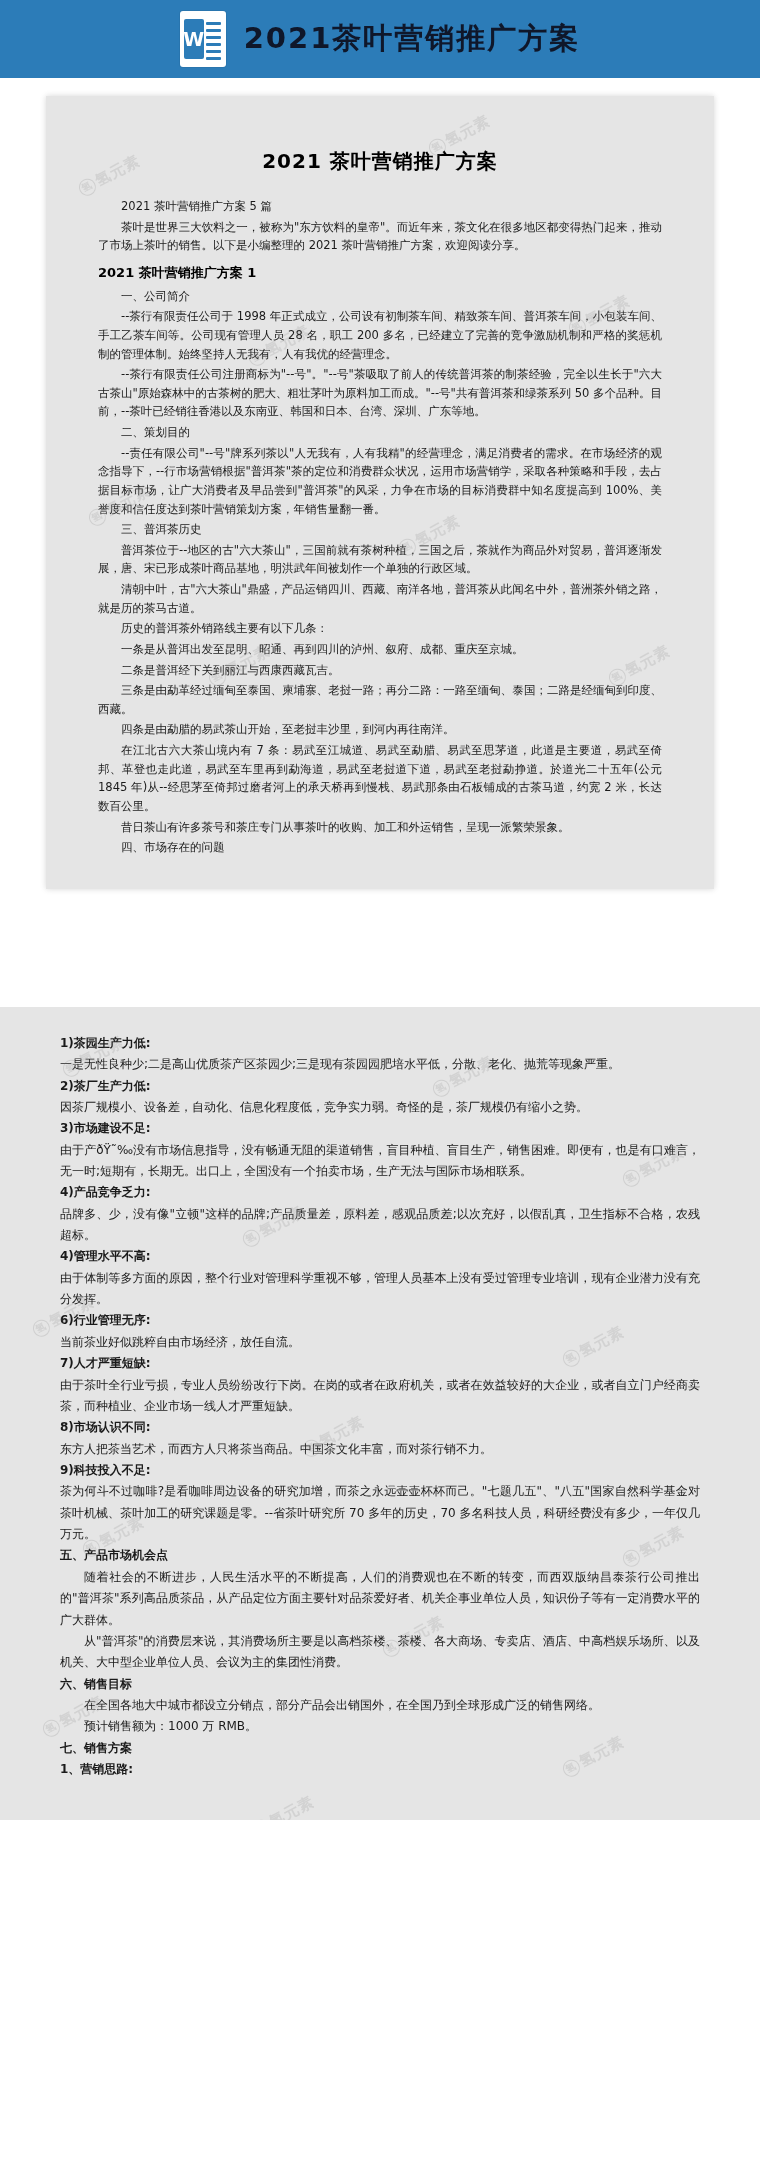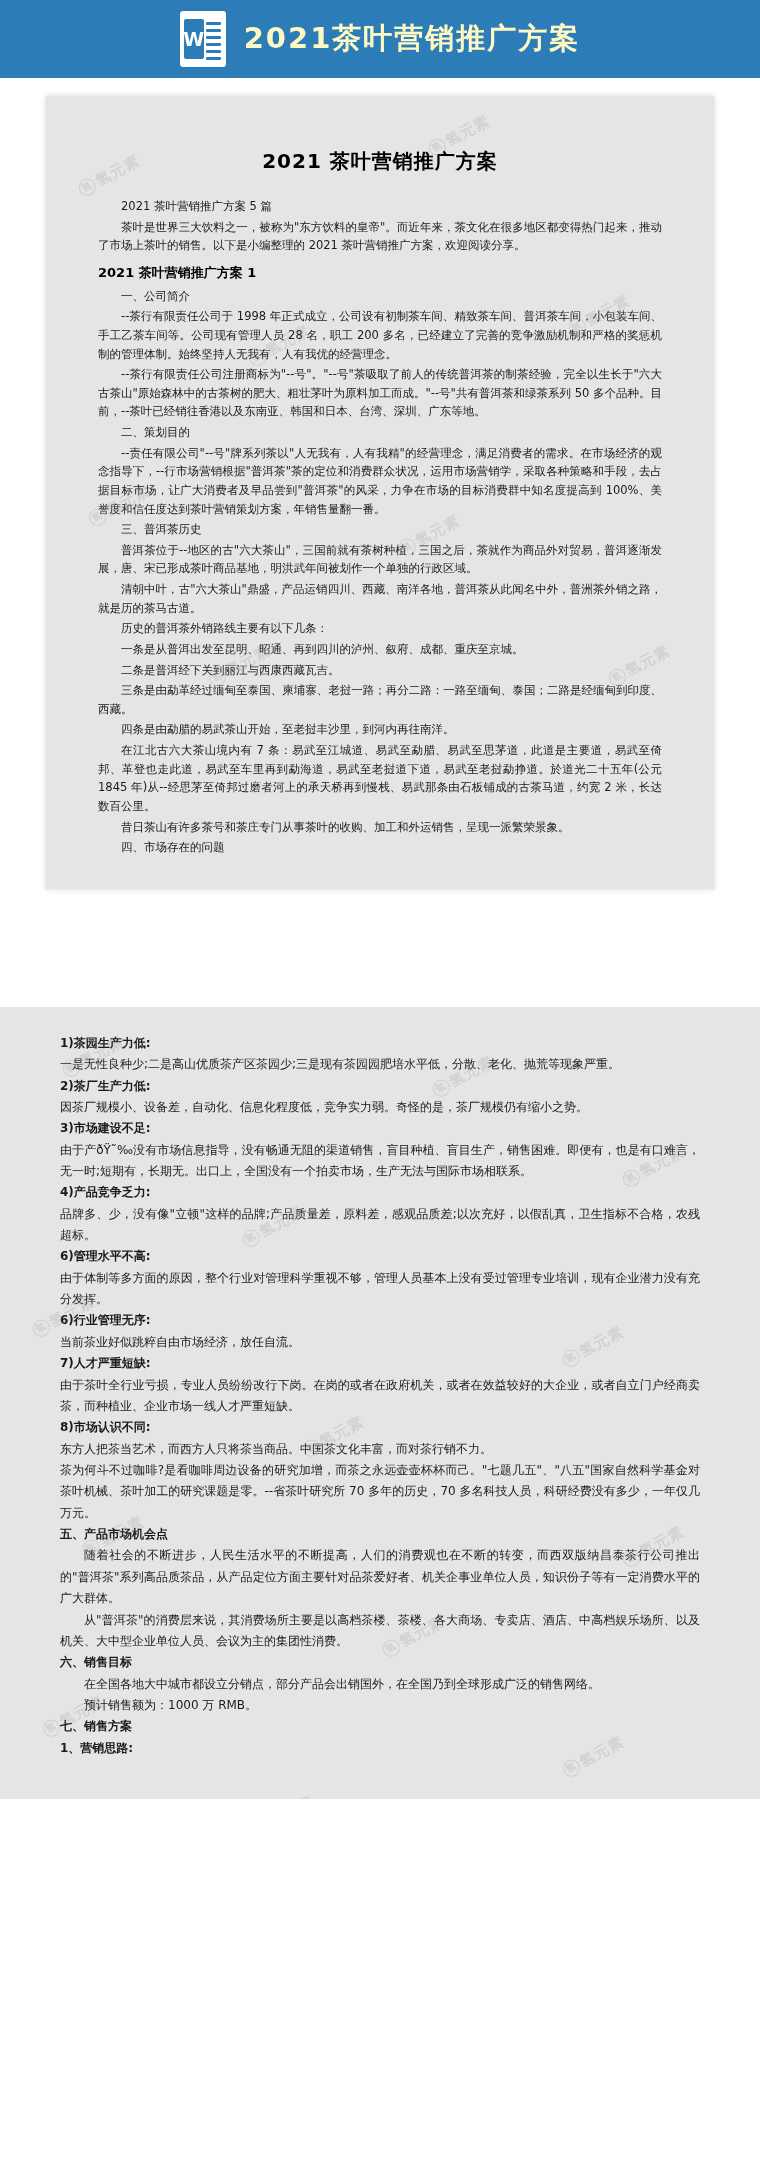--- a/index.html
+++ b/index.html
@@ -26,21 +26,21 @@
     background:#2c7cb8;color:#fff;font-weight:bold;font-size:19px;
     display:flex;align-items:center;justify-content:center;border-radius:2px;
   }
   .word-logo .lines{
     position:absolute;right:5px;top:11px;width:15px;height:34px;
   }
   .word-logo .lines i{
     display:block;height:3px;background:#2c7cb8;margin-bottom:4px;border-radius:1px;
   }
   .banner-title{
-    color:#fef9c3;font-size:29px;font-weight:bold;letter-spacing:2px;
+    color:#0f172a;font-size:29px;font-weight:bold;letter-spacing:2px;
     font-family:"DejaVu Sans","Liberation Sans",sans-serif;
   }
 
   
   .grey-strip{width:760px;height:18px;background:#ffffff;}
 
   
   .sheet{
     position:relative;
     margin:0 auto;
@@ -152,28 +152,29 @@
 
   <div class="sheet-2">
     <div class="p2 b2">1)茶园生产力低:</div>
     <div class="p2">一是无性良种少;二是高山优质茶产区茶园少;三是现有茶园园肥培水平低，分散、老化、抛荒等现象严重。</div>
     <div class="p2 b2">2)茶厂生产力低:</div>
     <div class="p2">因茶厂规模小、设备差，自动化、信息化程度低，竞争实力弱。奇怪的是，茶厂规模仍有缩小之势。</div>
     <div class="p2 b2">3)市场建设不足:</div>
     <div class="p2">由于产ðŸ˜‰没有市场信息指导，没有畅通无阻的渠道销售，盲目种植、盲目生产，销售困难。即便有，也是有口难言，无一时;短期有，长期无。出口上，全国没有一个拍卖市场，生产无法与国际市场相联系。</div>
     <div class="p2 b2">4)产品竞争乏力:</div>
     <div class="p2">品牌多、少，没有像"立顿"这样的品牌;产品质量差，原料差，感观品质差;以次充好，以假乱真，卫生指标不合格，农残超标。</div>
-    <div class="p2 b2">6)管理水平不高:</div>
+    <div class="p2 b2">4)管理水平不高:</div>
     <div class="p2">由于体制等多方面的原因，整个行业对管理科学重视不够，管理人员基本上没有受过管理专业培训，现有企业潜力没有充分发挥。</div>
     <div class="p2 b2">6)行业管理无序:</div>
     <div class="p2">当前茶业好似跳粹自由市场经济，放任自流。</div>
     <div class="p2 b2">7)人才严重短缺:</div>
     <div class="p2">由于茶叶全行业亏损，专业人员纷纷改行下岗。在岗的或者在政府机关，或者在效益较好的大企业，或者自立门户经商卖茶，而种植业、企业市场一线人才严重短缺。</div>
     <div class="p2 b2">8)市场认识不同:</div>
     <div class="p2">东方人把茶当艺术，而西方人只将茶当商品。中国茶文化丰富，而对茶行销不力。</div>
+    <div class="p2 b2">9)科技投入不足:</div>
     <div class="p2">茶为何斗不过咖啡?是看咖啡周边设备的研究加增，而茶之永远壶壶杯杯而己。"七题几五"、"八五"国家自然科学基金对茶叶机械、茶叶加工的研究课题是零。--省茶叶研究所 70 多年的历史，70 多名科技人员，科研经费没有多少，一年仅几万元。</div>
     <div class="p2 b2">五、产品市场机会点</div>
     <div class="p2 ind">随着社会的不断进步，人民生活水平的不断提高，人们的消费观也在不断的转变，而西双版纳昌泰茶行公司推出的"普洱茶"系列高品质茶品，从产品定位方面主要针对品茶爱好者、机关企事业单位人员，知识份子等有一定消费水平的广大群体。</div>
     <div class="p2 ind">从"普洱茶"的消费层来说，其消费场所主要是以高档茶楼、茶楼、各大商场、专卖店、酒店、中高档娱乐场所、以及机关、大中型企业单位人员、会议为主的集团性消费。</div>
     <div class="p2 b2">六、销售目标</div>
     <div class="p2 ind">在全国各地大中城市都设立分销点，部分产品会出销国外，在全国乃到全球形成广泛的销售网络。</div>
     <div class="p2 ind">预计销售额为：1000 万 RMB。</div>
     <div class="p2 b2">七、销售方案</div>
     <div class="p2 b2">1、营销思路:</div>
 

